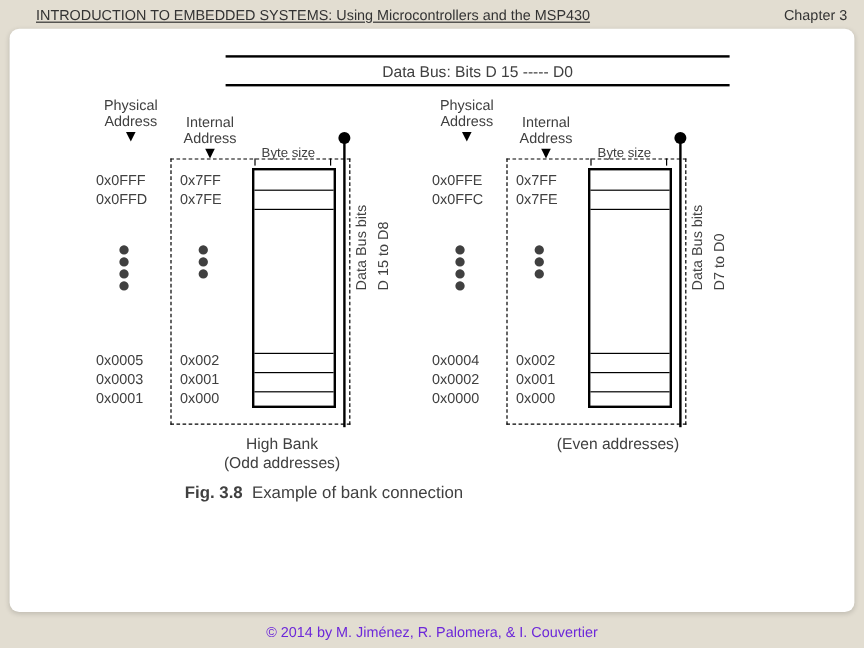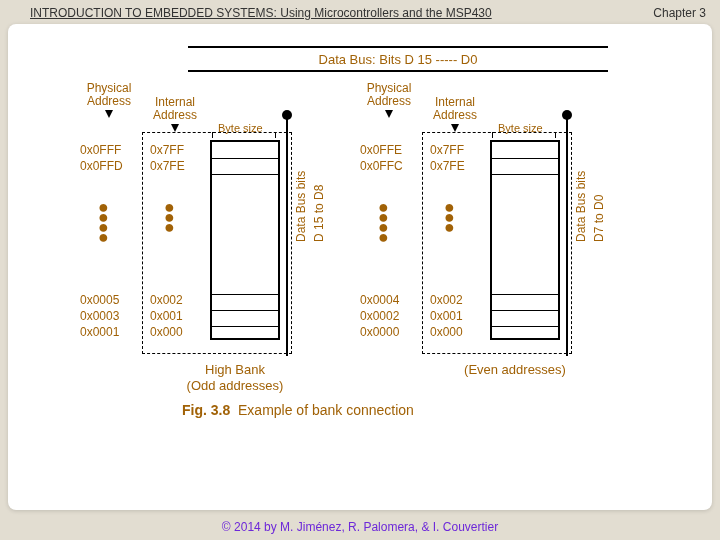--- a/index.html
+++ b/index.html
@@ -32,21 +32,21 @@
     text-align: center;
     font-size: 12px;
     color: #6d28d9;
   }
   .diagram {
     position: relative;
     width: 560px;
     height: 380px;
     margin: 0 auto;
     font-family: Arial, sans-serif;
-    color: #a16207;
+    color: #404040;
   }
   .topbar {
     position: absolute;
     left: 108px; top: 4px; width: 420px;
     border-top: 2px solid #000;
     border-bottom: 2px solid #000;
     height: 26px;
     text-align: center;
     font-size: 13px;
     line-height: 24px;
@@ -169,21 +169,21 @@
     position: absolute;
     left: 90px; width: 130px;
     text-align: center;
     font-size: 13px;
     line-height: 1.2;
   }
   .bank-name.high { top: 280px; }
   .bank-name.low  { top: 280px; }
   .caption {
     position: absolute;
-    left: 102px; bottom: 4px;
+    left: 74px; bottom: 4px;
     font-size: 14px;
   }
   .caption b { font-weight: bold; }
 </style>
 </head>
 <body>
 
 <div class="header">
   <span class="header-left">INTRODUCTION TO EMBEDDED SYSTEMS: Using Microcontrollers and the MSP430</span>
   <span>Chapter 3</span>

